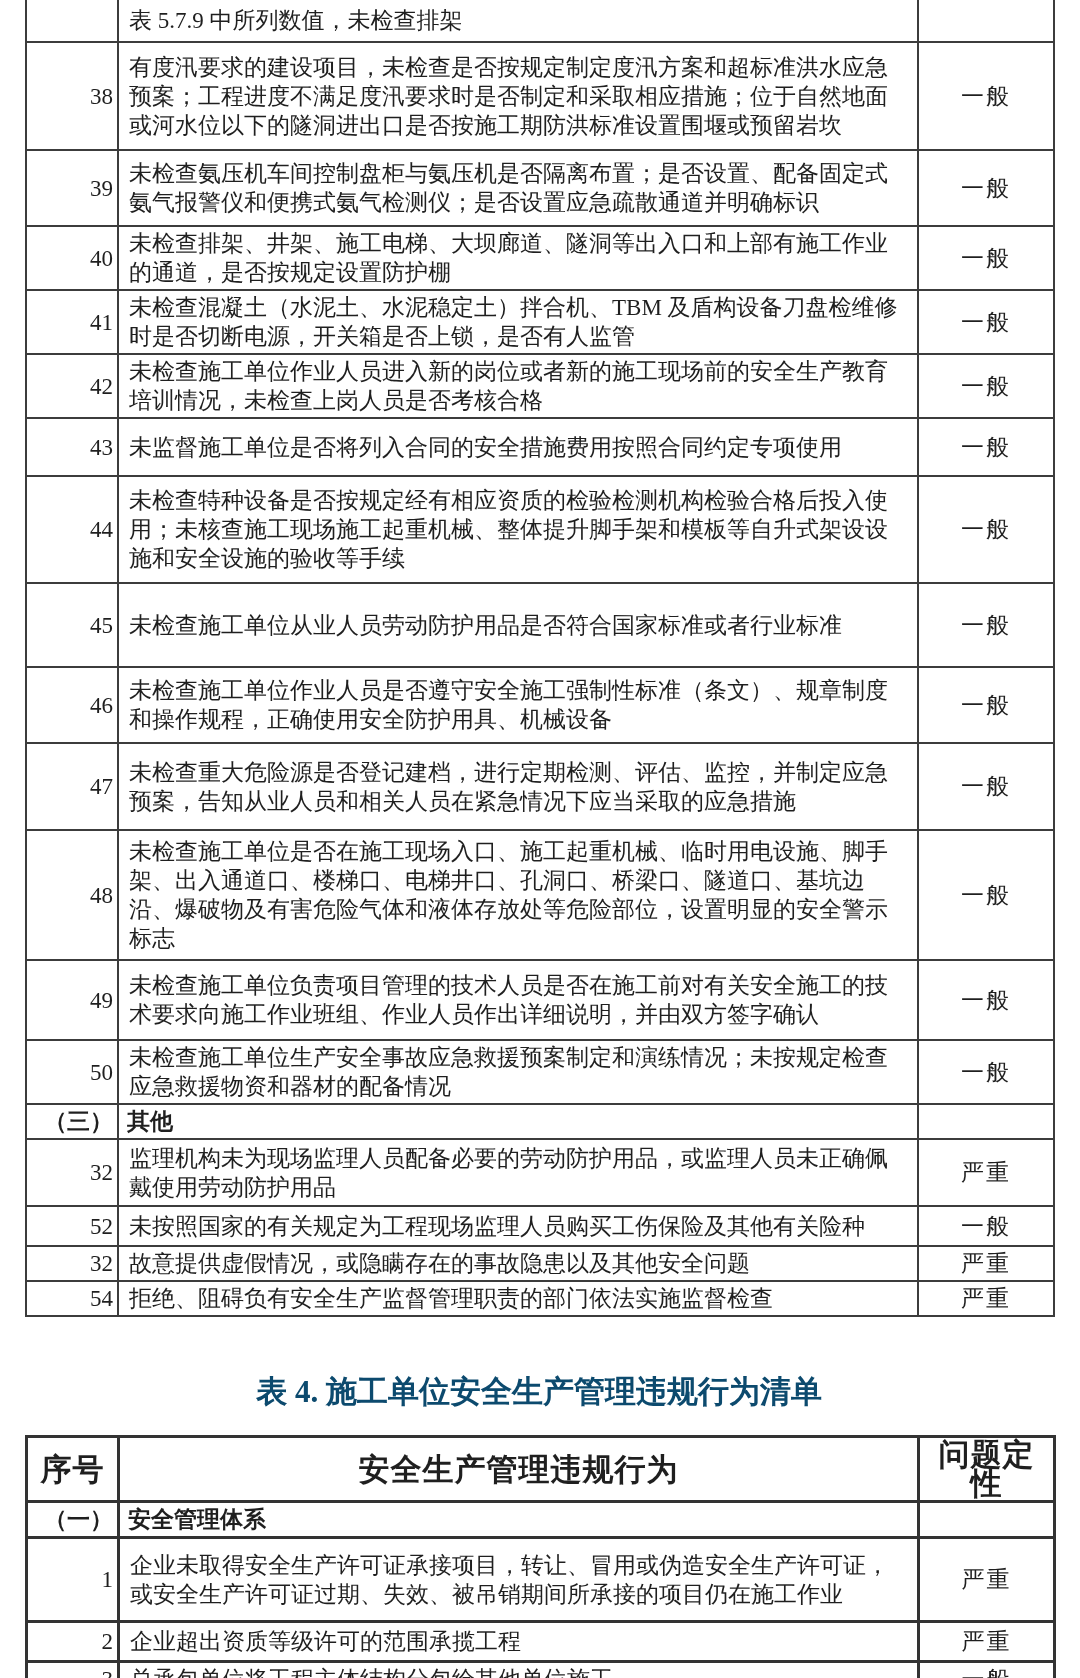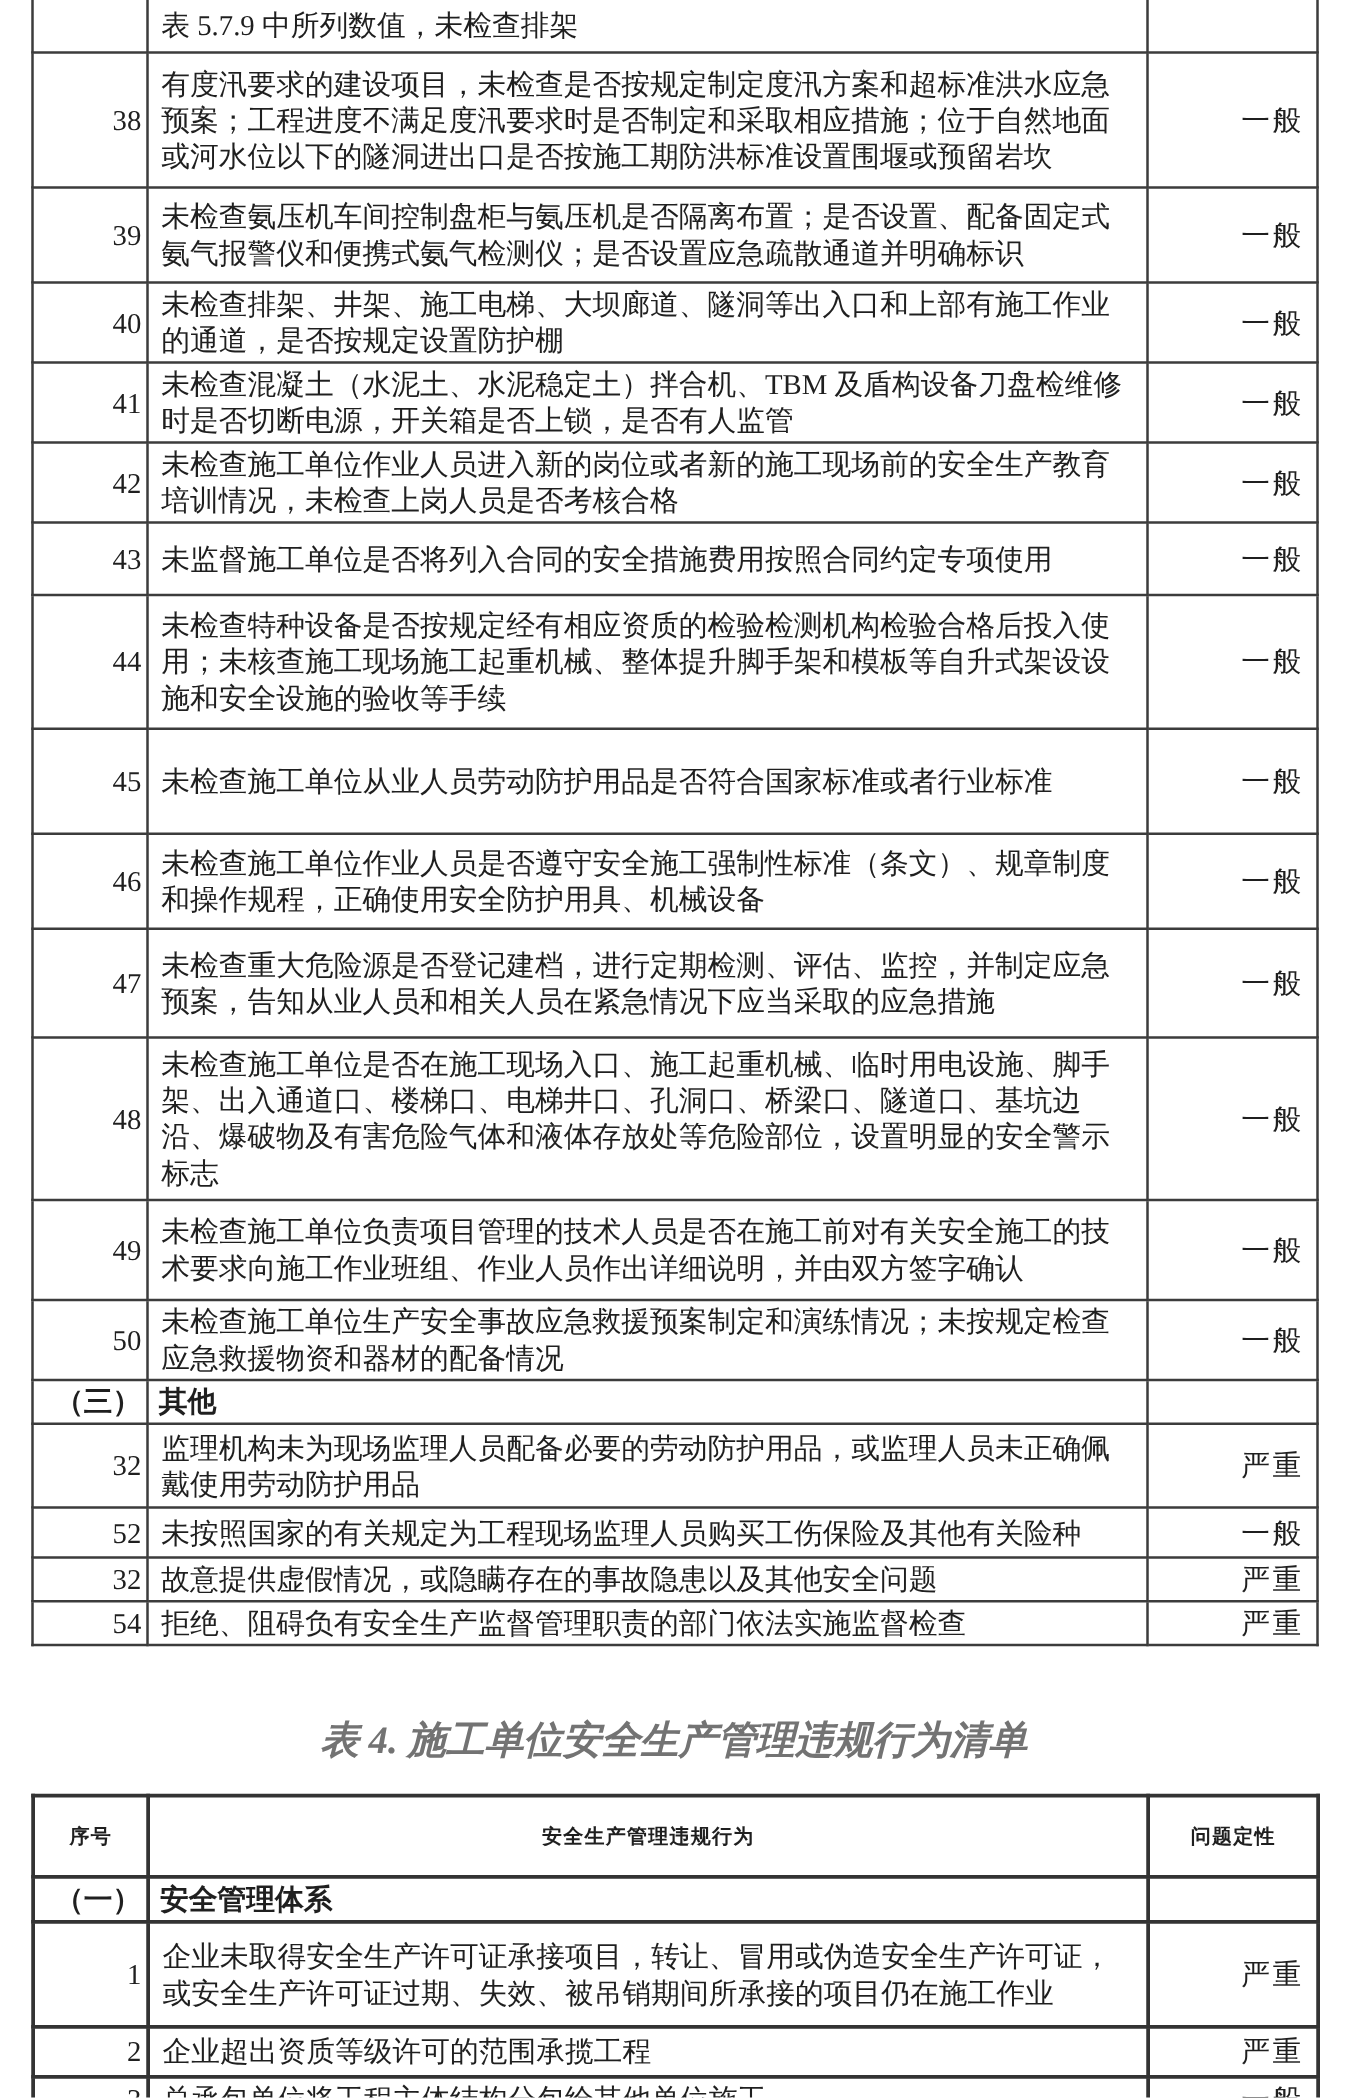--- a/index.html
+++ b/index.html
@@ -17,33 +17,33 @@
     border:2px solid #3c3c3c;
     padding:2px 10px;
     font-size:23px;line-height:29px;
     overflow:hidden;vertical-align:middle;
   }
   .c-no{width:92px;}
   .c-text{width:800px;}
   .c-rate{width:136px;}
   td.no{text-align:right;padding:2px 4px;}
   td.tx{text-align:left;}
-  td.rt{text-align:right;letter-spacing:2px;border-radius:25px;}
+  td.rt{text-align:center;letter-spacing:2px;border-radius:25px;}
   tr.cut td{border-top:none;}
   tr.sec td{font-weight:bold;}
   tr.sec td.tx{padding-left:8px;}
   .title{
     width:1028px;margin-left:25px;margin-top:52px;
     height:46px;line-height:46px;
-    text-align:center;font-weight:bold;font-size:31px;color:#737373;font-style:italic;
+    text-align:center;font-weight:bold;font-size:31px;color:#0c4a6e;
   }
   .t2{margin-top:20px;}
   .t2 td{border:3px solid #333333;}
   .t2 td.hd{
-    font-weight:bold;font-size:16px;text-align:center;
+    font-weight:bold;font-size:31px;text-align:center;
     height:58px;letter-spacing:1px;
   }
 </style>
 </head>
 <body>
 
 <div class="page">
 
   <table class="tbl t1">
     <colgroup>

